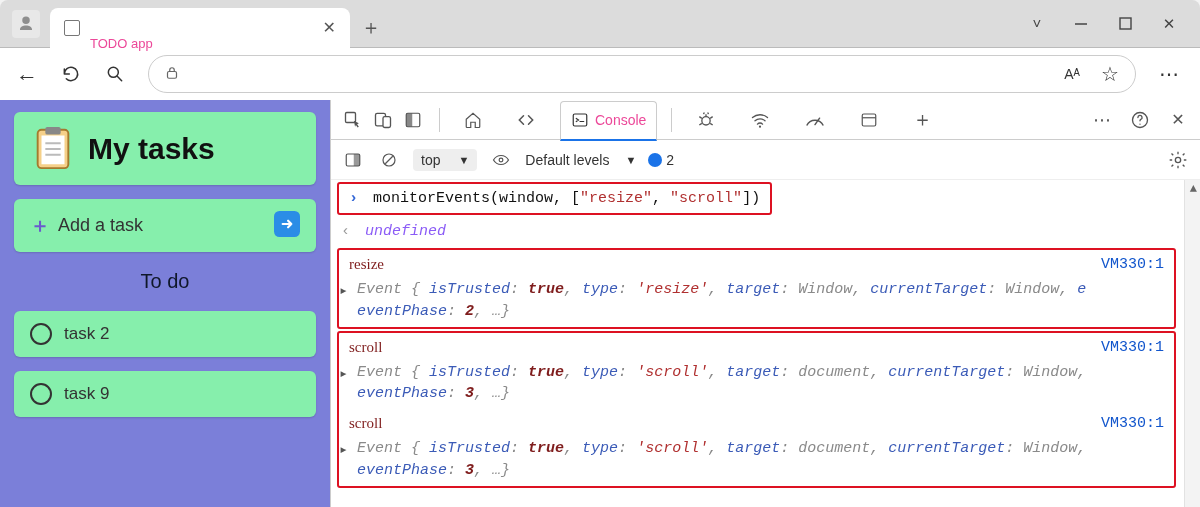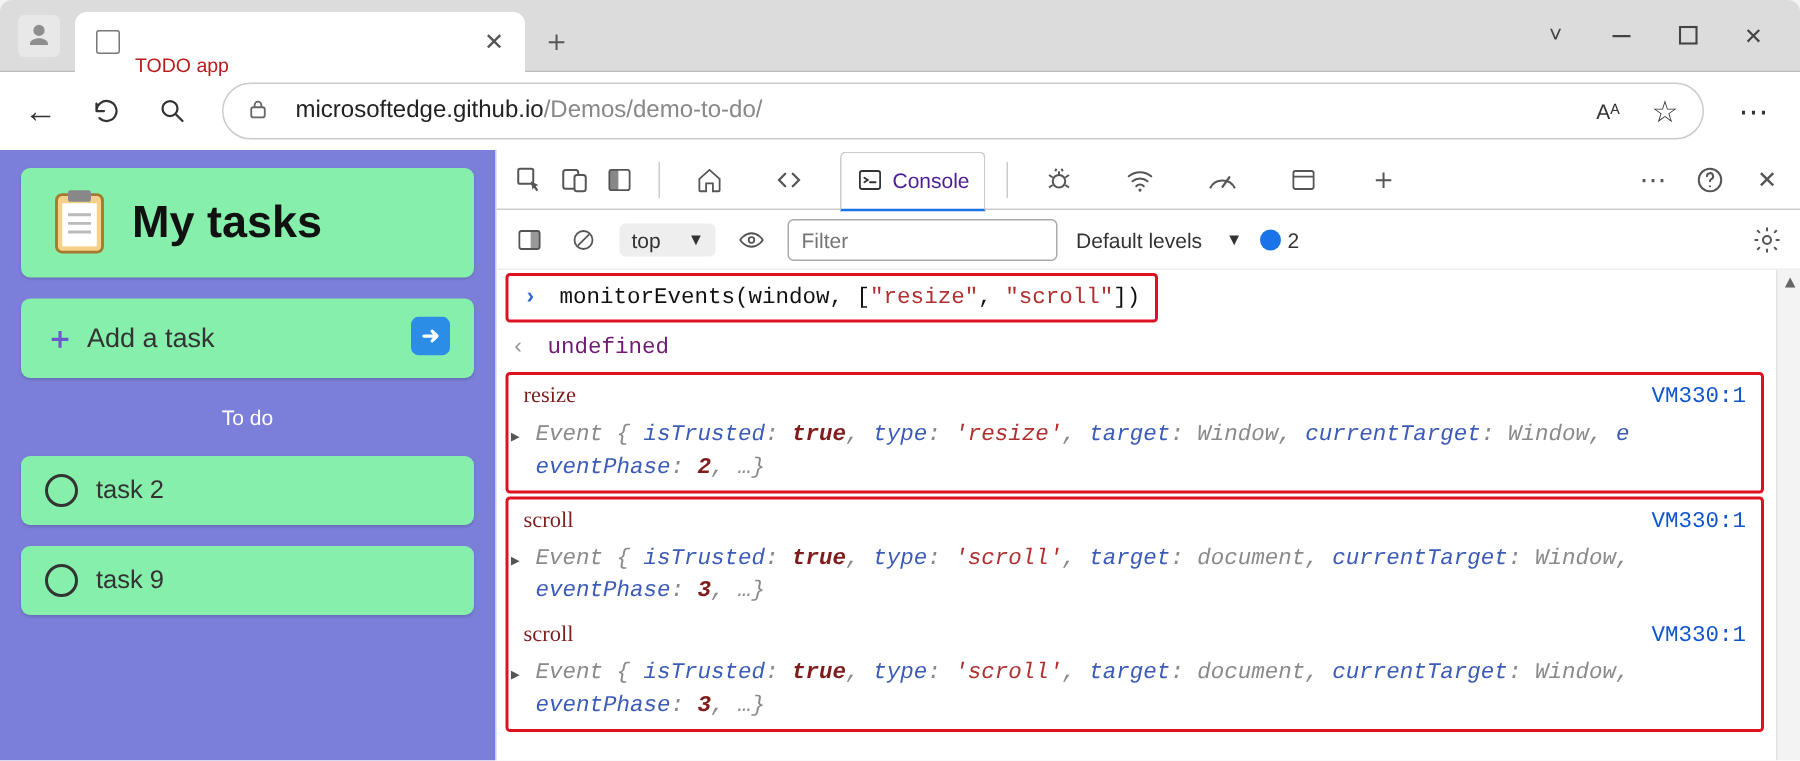--- a/index.html
+++ b/index.html
@@ -5,21 +5,21 @@
 * { box-sizing: border-box; margin: 0; padding: 0; }
 body { font-family: "Segoe UI", Arial, sans-serif; font-size: 14px; background: #f3f3f3; color: #333; width: 1200px; height: 507px; overflow: hidden; }
 
 
 .titlebar { display: flex; align-items: center; height: 48px; background: #dcdcdc; border-bottom: 1px solid #bbb; border-radius: 8px 8px 0 0; }
 .profile-tile { width: 28px; height: 28px; margin: 0 10px 0 12px; border-radius: 4px; background: #e8e8e8; display: flex; align-items: center; justify-content: center; }
 .profile-tile svg { width: 18px; height: 18px; fill: #8e8e8e; }
 .tab { display: flex; align-items: center; gap: 10px; height: 40px; background: #fff; border-radius: 8px 8px 0 0; padding: 0 14px; margin-top: 8px; width: 300px; }
 .tab .fav { width: 16px; height: 16px; border: 1.5px solid #777; border-radius: 2px; position: relative; background: #fff; }
 .tab .fav::before { content: ""; position: absolute; top: 3px; left: 3px; right: 3px; bottom: 3px; background: #fff; }
-.tab .title { flex: 1; font-size: 13px; color: #b91c1c; overflow: hidden; text-overflow: ellipsis; white-space: nowrap; margin-top: 32px; }
+.tab .title { flex: 1; font-size: 13px; color: #ec4899; overflow: hidden; text-overflow: ellipsis; white-space: nowrap; margin-top: 32px; }
 .tab .close { color: #555; font-size: 16px; cursor: pointer; }
 .newtab-btn { width: 42px; height: 40px; display: flex; align-items: center; justify-content: center; font-size: 20px; color: #555; cursor: pointer; margin-top: 8px; }
 .titlespacer { flex: 1; }
 .winbtns { display: flex; gap: 26px; padding-right: 22px; color: #444; font-size: 15px; }
 .winbtn { cursor: pointer; display:flex; align-items:center; justify-content:center; width:18px; height:18px; }
 
 
 .navbar { display: flex; align-items: center; height: 52px; background: #fff; gap: 22px; padding: 0 20px 0 16px; }
 .nav-icon { width: 22px; height: 22px; display: flex; align-items: center; justify-content: center; cursor: pointer; color: #333; }
 .urlbox { flex: 1; display: flex; align-items: center; height: 38px; background: #fff; border: 1px solid #ccc; border-radius: 20px; padding: 0 14px; gap: 16px; }
@@ -28,54 +28,54 @@
 .url-host { color: #222; }
 .url-path { color: #888; }
 
 
 .content { display: flex; height: calc(507px - 48px - 52px); }
 
 
 .page { width: 330px; background: #7b7fd9; padding: 12px 14px; display: flex; flex-direction: column; gap: 14px; }
 .page-card { background: #86efac; border-radius: 6px; padding: 12px 16px; display: flex; align-items: center; gap: 12px; box-shadow: 0 1px 2px rgba(0,0,0,.15); }
 .page h1 { font-size: 30px; font-weight: 800; flex: 1; color: #111; }
-.page h2 { color: #ffffff; text-align: center; font-size: 14px; font-weight: 500; margin: 4px 0; }
+.page h2 { color: #0f172a; text-align: center; font-size: 20px; font-weight: 500; margin: 4px 0; }
 .clip-icon svg { width: 46px; height: 46px; }
 .add-left { display:flex; align-items:center; gap:8px; font-size:18px; color:#333; }
 .add-left .plus { color:#6a5acd; font-weight:bold; font-size:20px; }
 .add-right svg { width:26px; height:26px; }
 .todo-circle { width:22px; height:22px; border:2.5px solid #333; border-radius:50%; }
 .todo-label { font-size:17px; }
 
 
 .devtools { flex: 1; display: flex; flex-direction: column; background: #fff; border-left: 1px solid #ccc; }
 .dt-toolbar { display: flex; align-items: center; height: 40px; border-bottom: 1px solid #ccc; padding: 0 10px; gap: 14px; }
 .dt-tabgroup { display: flex; align-items: center; gap: 6px; }
 .dt-icon { width: 24px; height: 24px; display: flex; align-items: center; justify-content: center; color: #555; cursor: pointer; }
 .dt-divider { width: 1px; height: 24px; background: #ccc; }
-.dt-tab { display: flex; align-items: center; gap: 6px; height: 40px; padding: 0 10px; cursor: pointer; color: #4c1d95; }
+.dt-tab { display: flex; align-items: center; gap: 6px; height: 40px; padding: 0 10px; cursor: pointer; color: #ec4899; }
 .dt-tab.active { border: 1px solid #ccc; border-bottom: 2px solid #1a73e8; border-radius: 4px 4px 0 0; background: #fff; position: relative; top: 1px; }
 .dt-toolbar .spacer { flex: 1; }
 
 .dt-filterbar { display:flex; align-items:center; height:40px; border-bottom:1px solid #eee; padding:0 10px; gap:12px; }
 .dt-filterbar .context { display:flex; align-items:center; gap:18px; background:#eee; padding:3px 8px; border-radius:4px; }
 .dt-filterbar .filter-input { width:180px; height:28px; border:1px solid #aaa; border-radius:4px; padding:0 8px; font-size:14px; }
 .dt-filterbar .levels { display:flex; align-items:center; gap:16px; }
 .dt-filterbar .issues { display:flex; align-items:center; gap:4px; }
 .dt-filterbar .badge { width:14px; height:14px; background:#1a73e8; border-radius:50%; }
 .dt-filterbar .spacer { flex:1; }
 
 .console { flex:1; position:relative; font-family: Consolas, "Courier New", monospace; font-size:15px; overflow:hidden; padding-right:18px; }
 .console .scrollbar-track { position:absolute; right:0; top:0; width:16px; height:100%; background:#f3f3f3; border-left:1px solid #e2e2e2; }
 .console .scrollbar-up { position:absolute; top:2px; right:3px; font-size:12px; color:#666; }
 .console-line { padding: 6px 10px; }
 .hl-red { border: 2.5px solid #d12; border-radius: 3px; margin: 2px 6px; }
 .prompt { color:#3367d6; font-weight:bold; margin-right:6px; }
 .return-arrow { color:#999; margin-right:6px; }
-.undef { color:#701a75; }
+.undef { color:#8b5cf6; font-style:italic; }
 .kw { color:#111; }
 .str { color:#b03030; }
 .punct { color:#111; }
 .evt-hdr { display:flex; align-items:center; justify-content:space-between; }
 .evt-hdr .name { color:#7f1d1d;font-family:Liberation Serif, serif; }
 .evt-hdr .srclink { color:#1155cc; cursor:pointer; }
 .evt-body { padding: 0 0 4px 18px; font-style:italic; color:#888; position:relative; line-height:1.45; }
 .evt-body::before { content:"▸"; color:#555; font-style:normal; position:absolute; left:0; top:2px; }
 .k-blue { color:#3b5bb7; font-style:italic; }
 .v-blue { color:#7f1d1d; font-style:italic;font-weight:bold; }
@@ -128,24 +128,20 @@
         <path d="M15 15l5 5" stroke="#333" stroke-width="1.8" stroke-linecap="round"></path>
       </svg>
   </span>
   <div class="urlbox">
     <span class="lock">
       <svg width="18" height="18" viewBox="0 0 24 24">
           <rect x="6" y="10" width="12" height="9" rx="2" fill="none" stroke="#666" stroke-width="1.6"></rect>
           <path d="M9 10V8a3 3 0 0 1 6 0v2" fill="none" stroke="#666" stroke-width="1.6"></path>
         </svg>
     </span>
-    <span class="url">
-      <span class="url-host">microsoftedge.github.io</span>
-        <span class="url-path">/Demos/demo-to-do/</span>
-    </span>
     <span style="flex:1"></span>
     <span class="nav-icon">Aᴬ</span>
     <span class="nav-icon" style="font-size:20px">☆</span>
   </div>
   <span class="nav-icon" style="font-size:20px">⋯</span>
 </div>
 
 <div class="content">
 
   <div class="page">
@@ -277,21 +273,20 @@
       <span class="context">
         <span>top</span>
         <span style="font-size:11px">▼</span>
       </span>
       <span class="dt-icon">
         <svg width="18" height="18" viewBox="0 0 24 24">
             <path d="M2 12s3.5-6 10-6 10 6 10 6-3.5 6-10 6S2 12 2 12z" fill="none" stroke="#555" stroke-width="1.6"></path>
             <circle cx="12" cy="12" r="2.5" fill="none" stroke="#555" stroke-width="1.6"></circle>
           </svg>
       </span>
-      <input class="filter-input" placeholder="Filter" style="">
       <span class="levels">
         <span>Default levels</span>
         <span style="font-size:11px">▼</span>
       </span>
       <span class="issues">
         <span class="badge"></span>
         <span>2</span>
       </span>
       <span class="spacer"></span>
       <span class="dt-icon">

